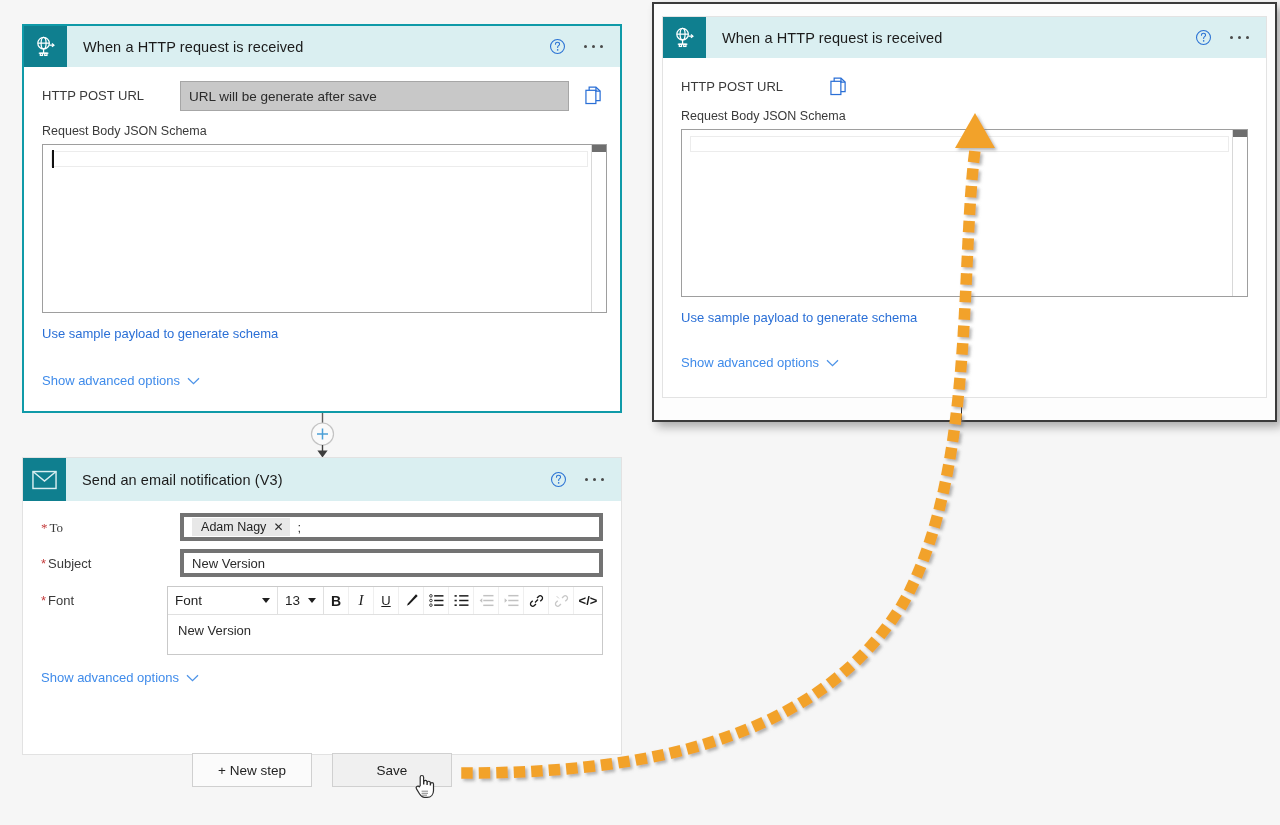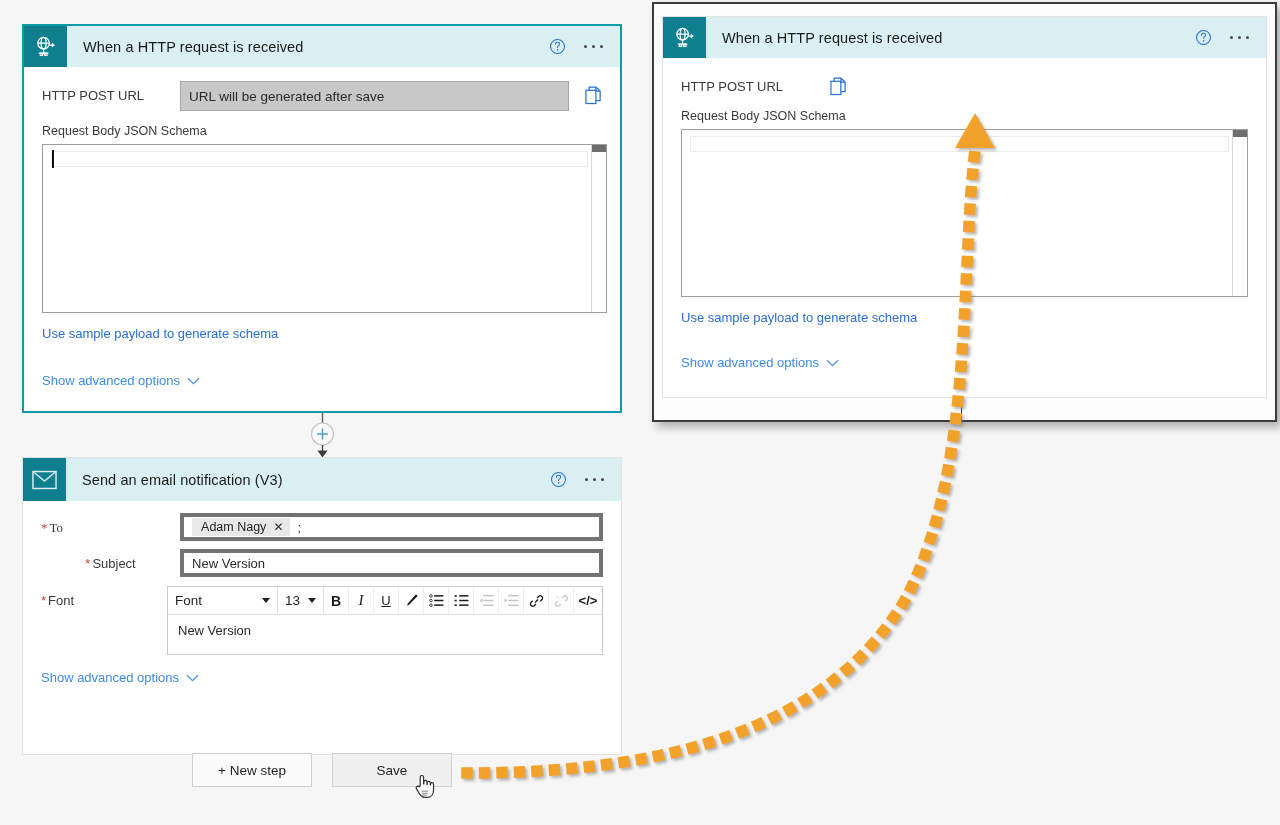--- a/index.html
+++ b/index.html
@@ -175,21 +175,21 @@
           <i></i>
           <i></i>
           <i></i>
         </span>
     </div>
   </div>
 
   <div class="card-body">
     <div class="row" style="margin-bottom:13px;">
       <div class="field-label" style="width:142px;">HTTP POST URL</div>
-      <div class="readonly-url" style="width:400px;">URL will be generated after save</div>
+      <div class="readonly-url" style="width:400px;">URL will be generate after save</div>
       <div style="margin-left:16px;padding-top:5px;">
         <svg class="copy-ico" viewBox="0 0 18 20" fill="none" stroke="#2a6fd6" stroke-width="1.3">
           <rect x="1" y="4.5" width="10.5" height="14"></rect>
           <path d="M4.4 4.5V1.2h7.2l4.4 4.1v10.2h-4.5"></path>
           <path d="M11.6 1.2v4.1h4.4"></path>
         </svg>
       </div>
     </div>
 
     <div class="sublabel" style="margin-bottom:6px;">Request Body JSON Schema</div>
@@ -261,21 +261,21 @@
       </div>
       <div class="inp" style="width:440px;">
         <span class="chip">
           <span>Adam Nagy</span>
           <span class="x">✕</span>
         </span>
         <span style="margin-left:7px;color:#333;">;</span>
       </div>
     </div>
 
-    <div class="row" style="margin-bottom:9px;text-align:center;">
+    <div class="row" style="margin-bottom:9px;">
       <div class="field-label" style="width:145px;">
         <span class="req">*</span><span>Subject</span>
       </div>
       <div class="inp" style="width:440px;">New Version</div>
     </div>
 
     <div class="row">
       <div class="field-label" style="width:145px;">
         <span class="req">*</span><span>Font</span>
       </div>

